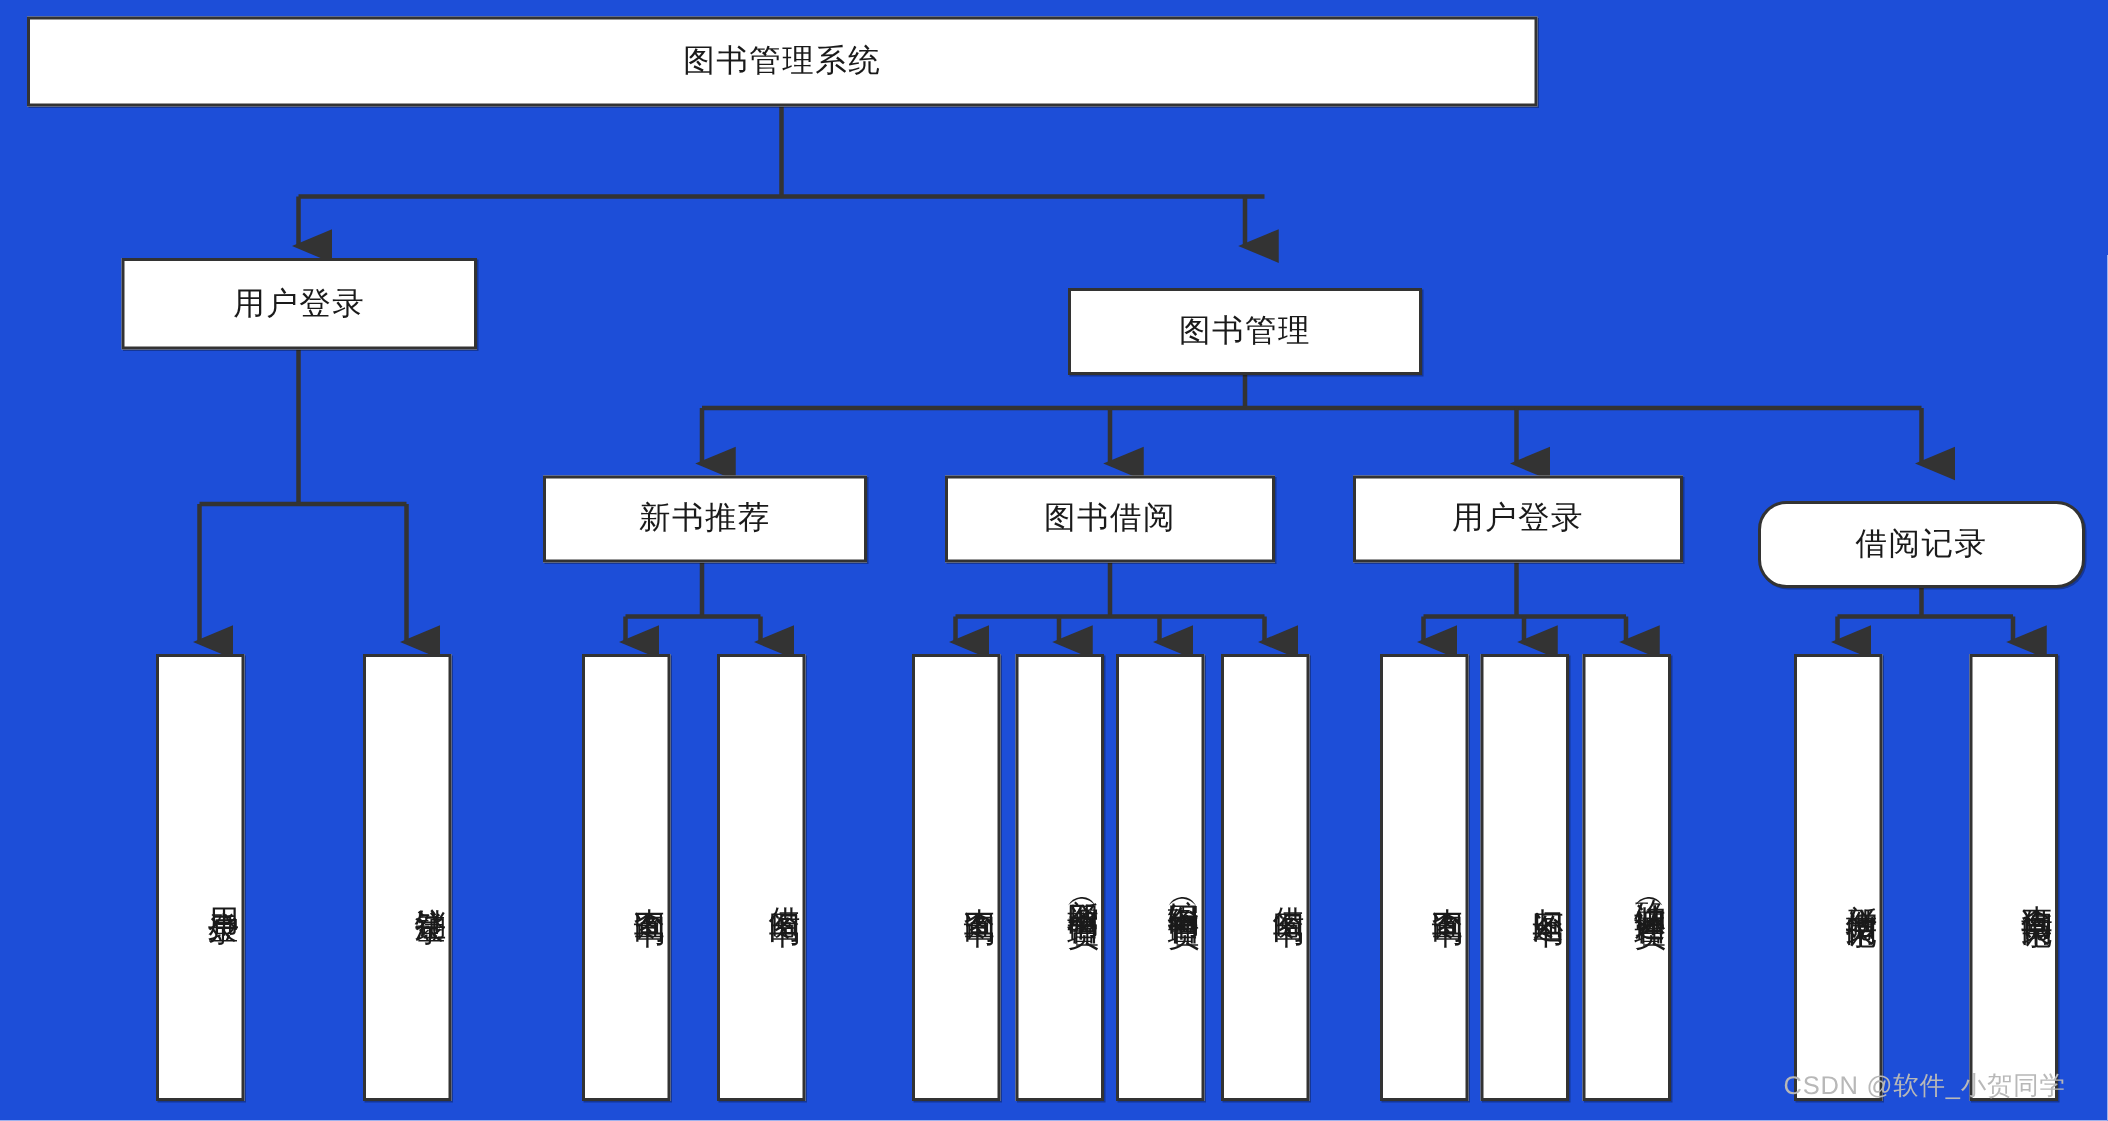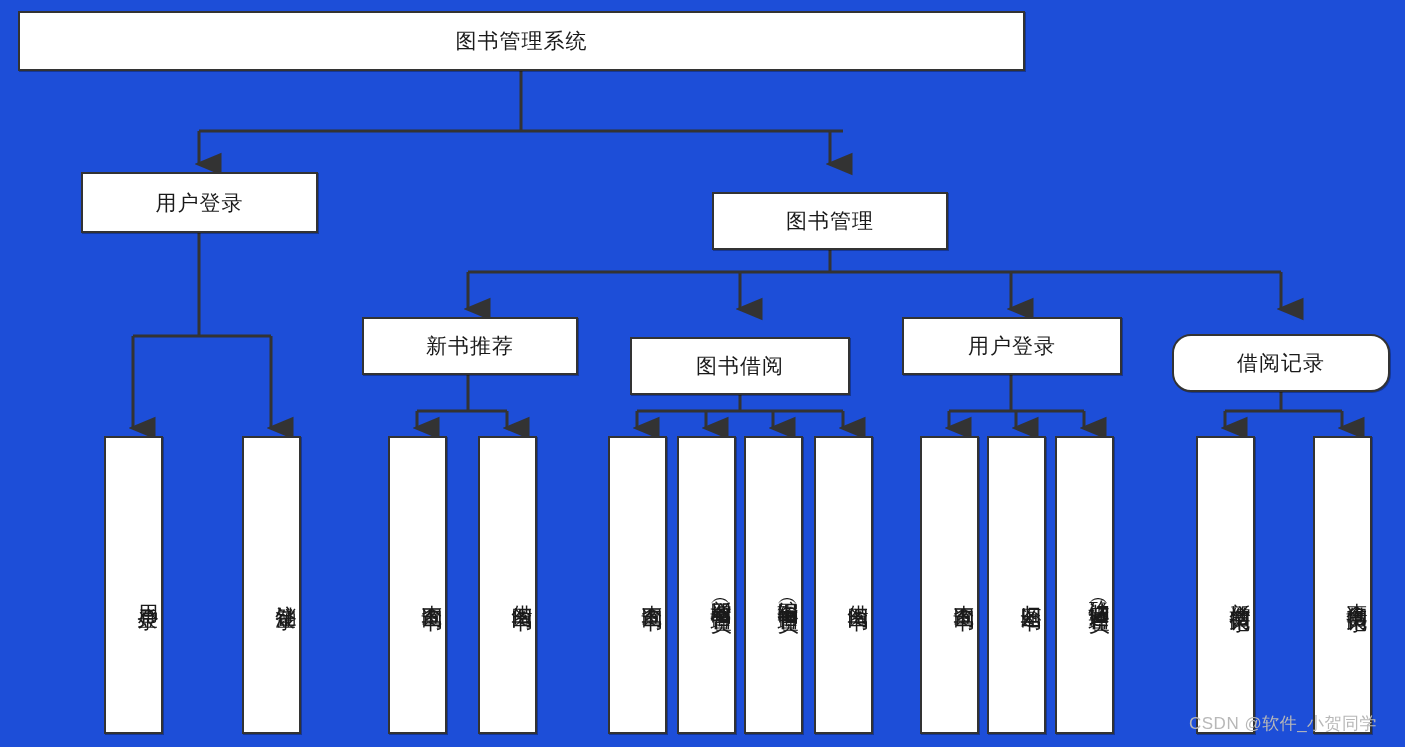--- a/index.html
+++ b/index.html
@@ -122,21 +122,21 @@
       <path d="M 1342 411 L 1342 428" marker-end="url(#arrow)"></path>
     </g>
   </svg>
 
   <div class="node horiz" style="left:18px; top:11px; width:1007px; height:60px;">图书管理系统</div>
 
   <div class="node horiz" style="left:81px; top:172px; width:237px; height:61px;">用户登录</div>
   <div class="node horiz" style="left:712px; top:172px; width:236px; height:58px;margin-top:20px;">图书管理</div>
 
   <div class="node horiz" style="left:362px; top:317px; width:216px; height:58px;">新书推荐</div>
-  <div class="node horiz" style="left:630px; top:317px; width:220px; height:58px;margin-top:20px;">图书借阅</div>
+  <div class="node horiz" style="left:630px; top:317px; width:220px; height:58px;">图书借阅</div>
   <div class="node horiz" style="left:902px; top:317px; width:220px; height:58px;">用户登录</div>
   <div class="node horiz" style="left:1172px; top:334px; width:218px; height:58px;border-radius:19px;">借阅记录</div>
 
   <div class="node vert" style="left:104px; top:436px; width:59px; height:298px;">
     <span class="vtext">用户登录</span>
   </div>
   <div class="node vert" style="left:242px; top:436px; width:59px; height:298px;">
     <span class="vtext">注销登录</span>
   </div>
 

